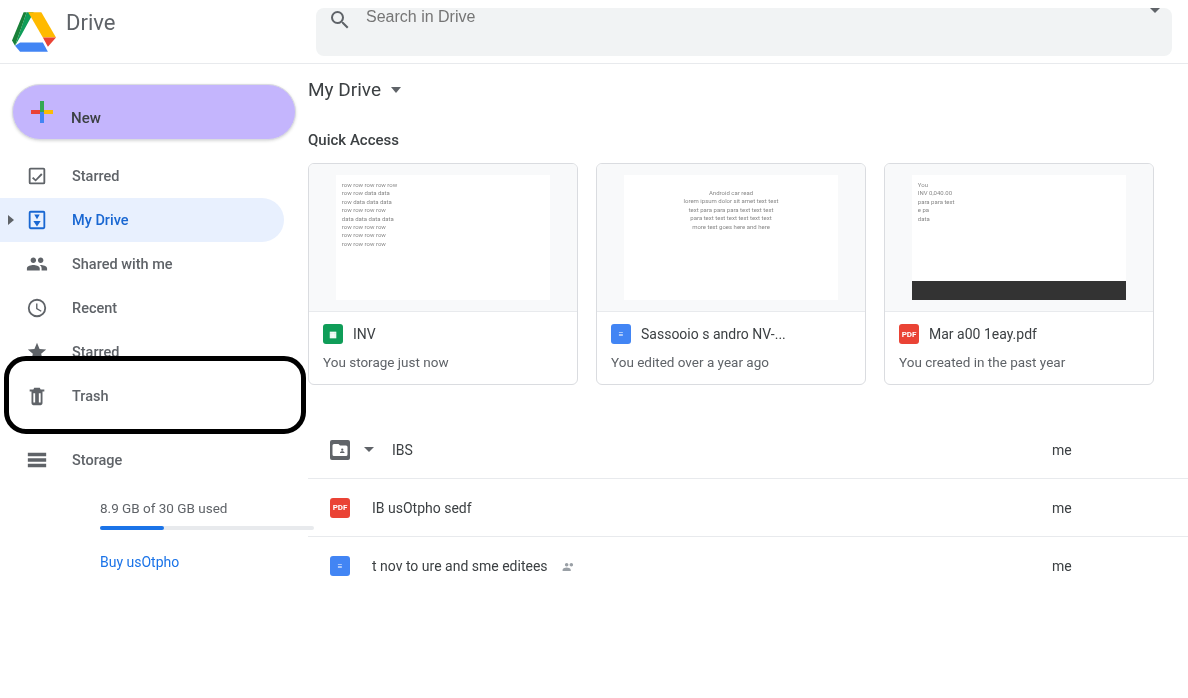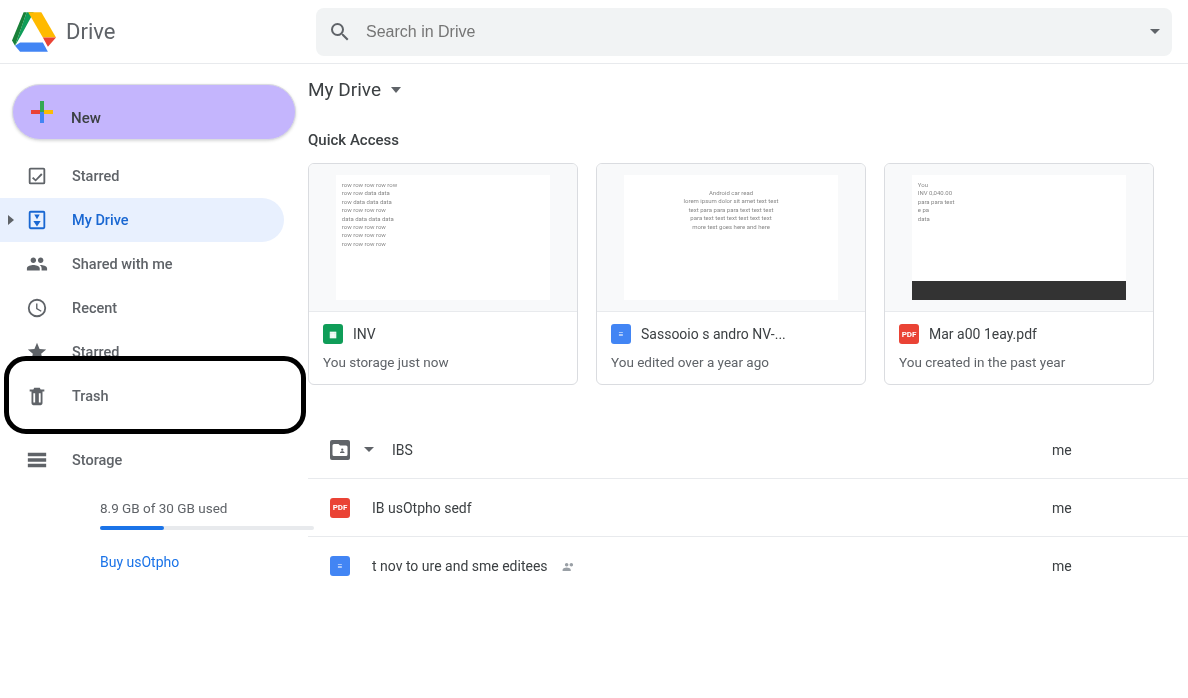--- a/index.html
+++ b/index.html
@@ -14,30 +14,29 @@
   }
   .topbar {
     display: flex;
     align-items: center;
     height: 64px;
     padding: 0 16px 0 12px;
     border-bottom: 1px solid #e8eaed;
   }
   .logo-block {
     display: flex;
-    align-items: center;
     gap: 10px;
     width: 248px;
   }
   .logo-block svg { width: 44px; height: 44px; }
   .logo-text { font-size: 22px; color: #5f6368; }
   .search-wrap {
     flex: 1;
     display: flex;
-    align-items: center;
+    align-items: flex-start;
     background: #f1f3f4;
     border-radius: 8px;
     height: 48px;
     padding: 0 12px;
     margin-left: 56px;
   }
   .search-wrap svg { width: 24px; height: 24px; fill: #5f6368; }
   .search-input {
     border: none;
     background: transparent;

